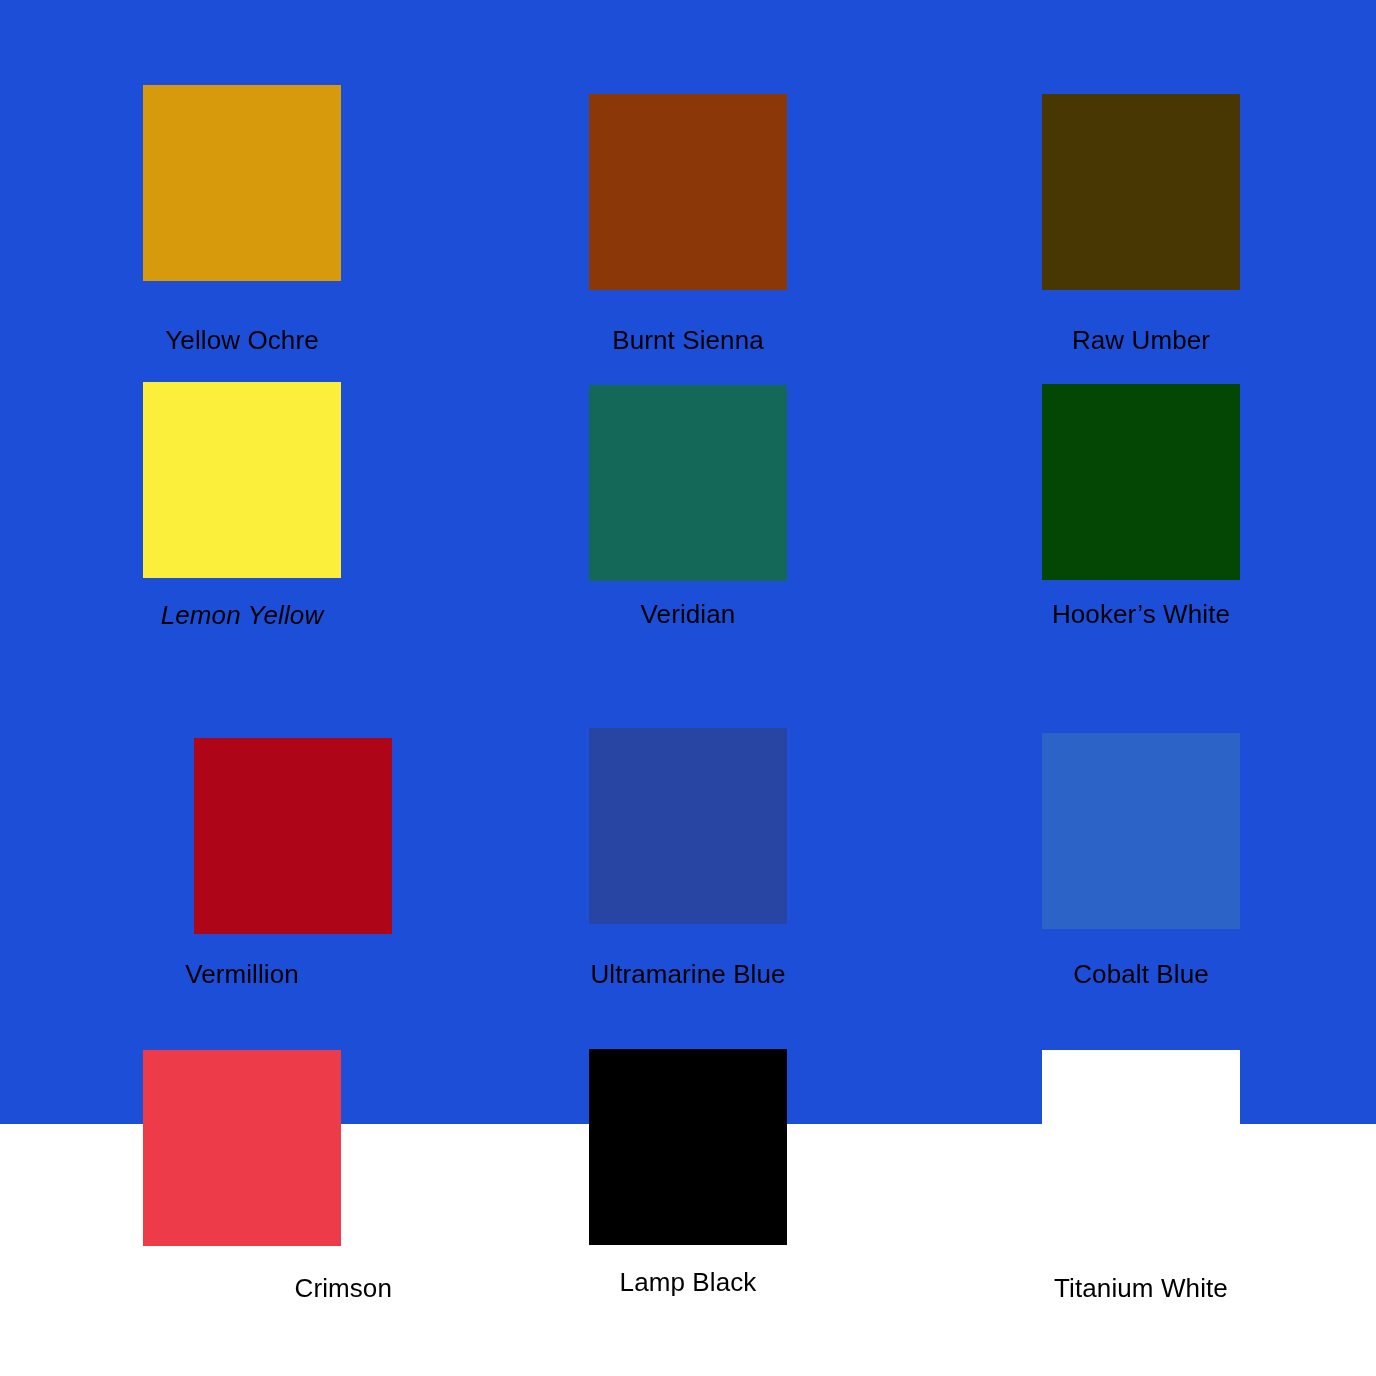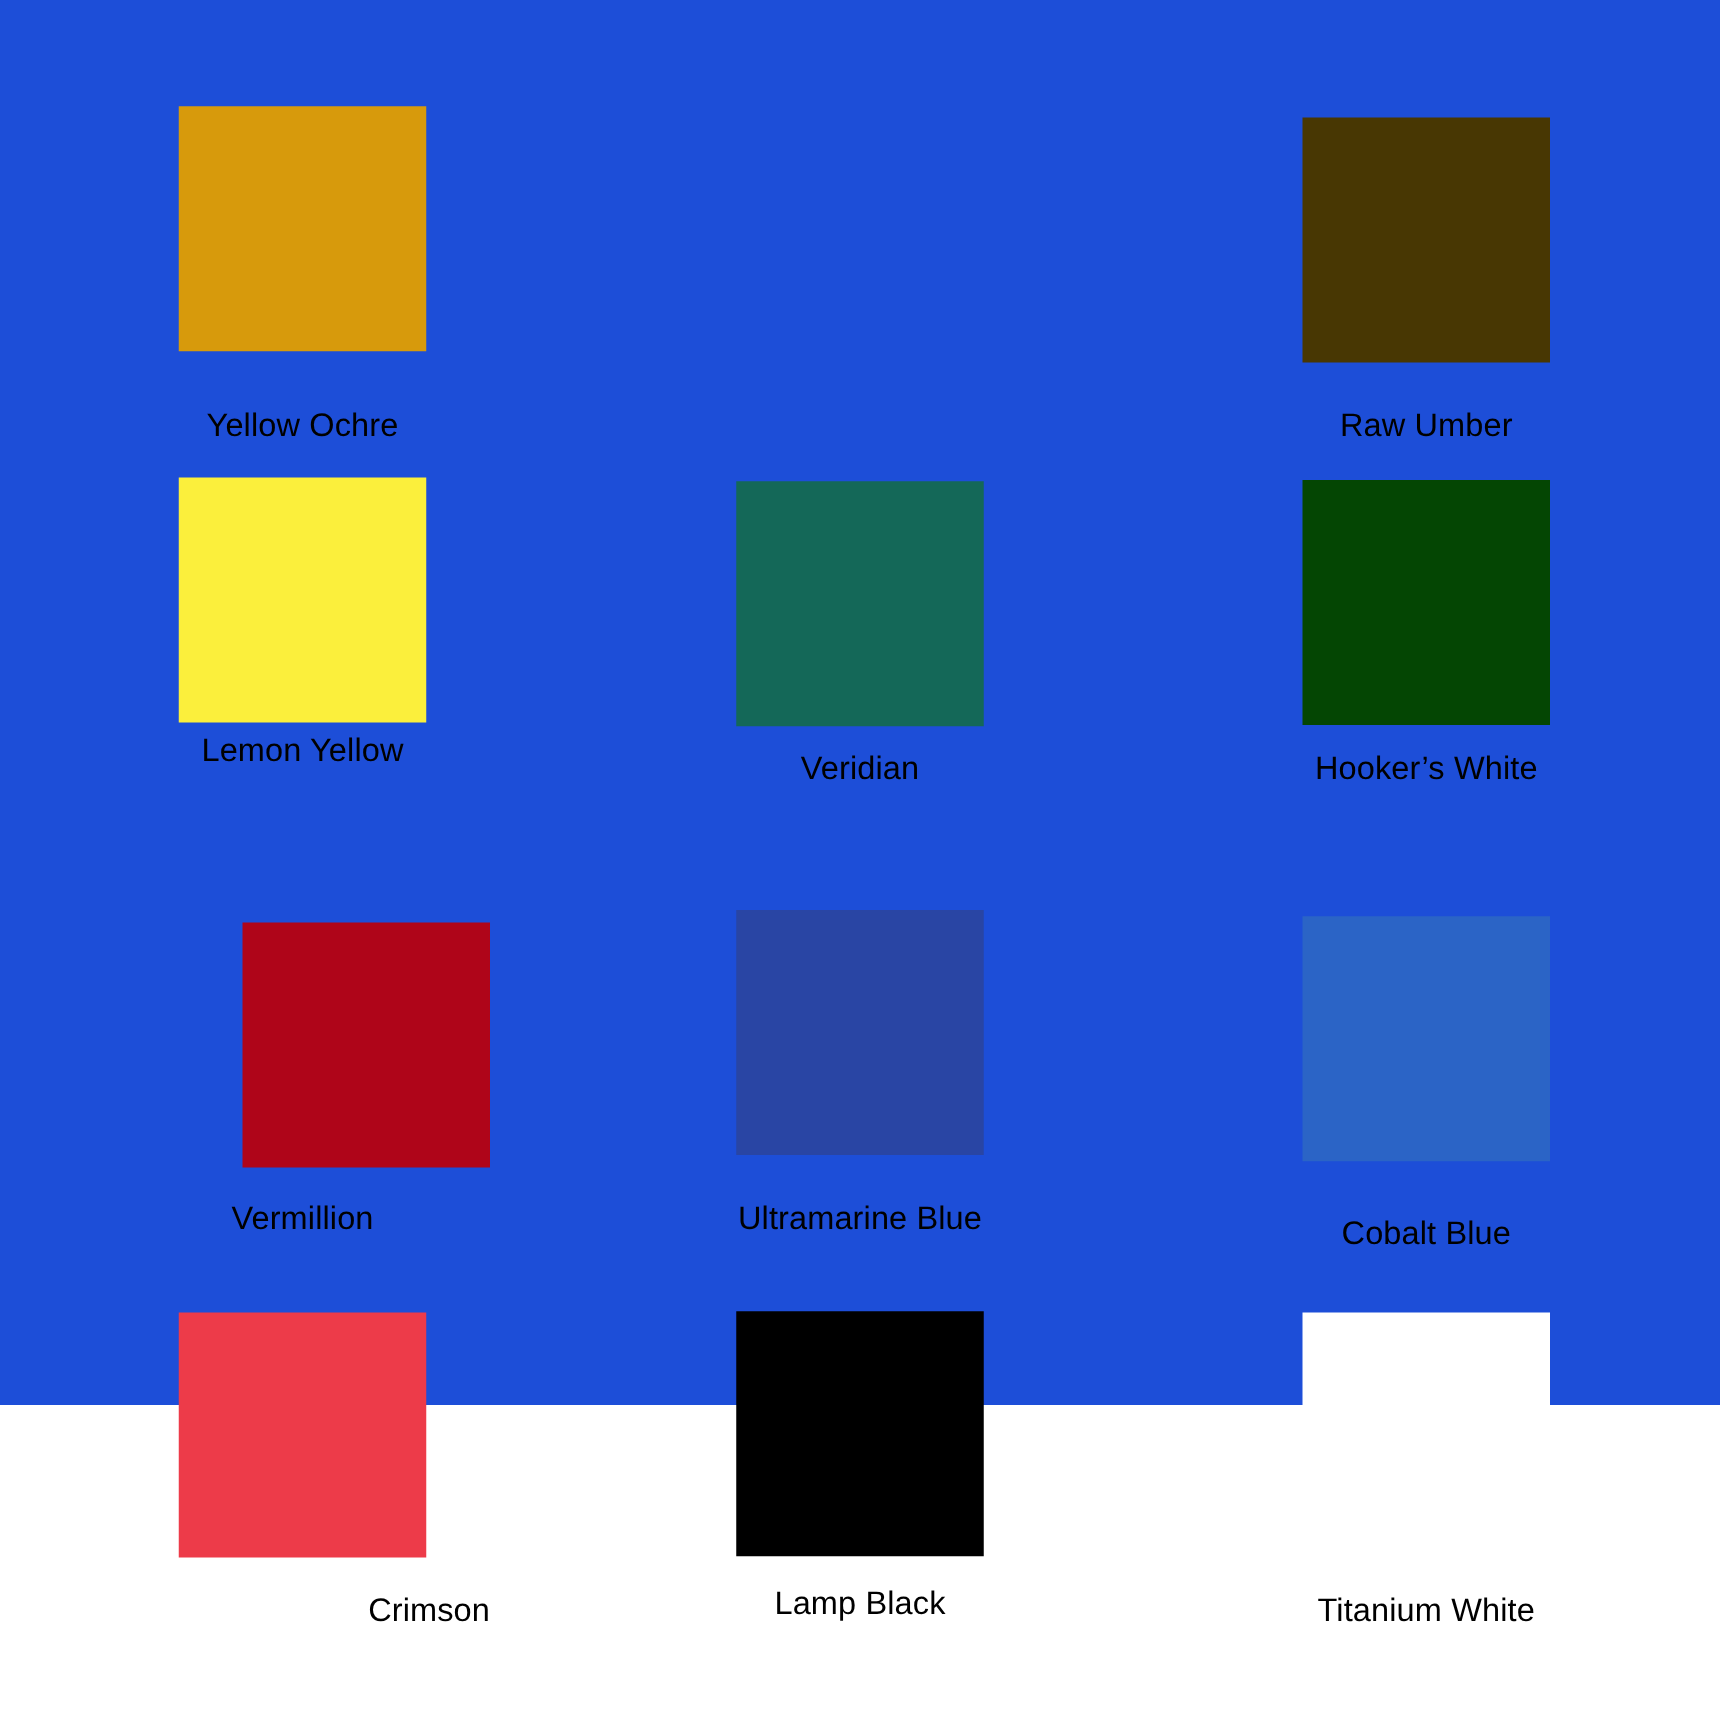--- a/index.html
+++ b/index.html
@@ -52,47 +52,51 @@
   }
 </style>
 </head>
 <body>
 
 <div id="swatch-chart">
     <div class="swatch-cell" style="left: 92px; top: 85px;">
       <div class="swatch-chip" title="Yellow Ochre" style="background: rgb(215, 154, 12);"></div>
       <span class="swatch-label" style="position: absolute; left: 0px; top: 240px;">Yellow Ochre</span>
     </div>
+    <div class="swatch-cell" style="left: 538px; top: 94px;">
+      <div class="swatch-chip" title="Burnt Sienna" style="background: rgb(140, 55, 8);"></div>
+      <span class="swatch-label" style="position: absolute; left: 0px; top: 231px;">Burnt Sienna</span>
+    </div>
     <div class="swatch-cell" style="left: 991px; top: 94px;">
       <div class="swatch-chip" title="Raw Umber" style="background: rgb(72, 55, 3);"></div>
       <span class="swatch-label" style="position: absolute; left: 0px; top: 231px;">Raw Umber</span>
     </div>
     <div class="swatch-cell" style="left: 92px; top: 382px;">
       <div class="swatch-chip" title="Lemon Yellow" style="background: rgb(251, 239, 60);"></div>
-      <span class="swatch-label" style="position: absolute; left: 0px; top: 203px;">Lemon Yellow</span>
+      <span class="swatch-label" style="position: absolute; left: 0px; top: 218px; font-style: italic;">Lemon Yellow</span>
     </div>
     <div class="swatch-cell" style="left: 538px; top: 385px;">
       <div class="swatch-chip" title="Veridian" style="background: rgb(20, 104, 88);"></div>
       <span class="swatch-label" style="position: absolute; left: 0px; top: 214px;">Veridian</span>
     </div>
     <div class="swatch-cell" style="left: 991px; top: 384px;">
       <div class="swatch-chip" title="Hooker’s Green" style="background: rgb(4, 70, 3);"></div>
       <span class="swatch-label" style="position: absolute; left: 0px; top: 215px;">Hooker’s White</span>
     </div>
     <div class="swatch-cell" style="left: 92px; top: 738px; align-items: flex-end;">
       <div class="swatch-chip" title="Vermillion" style="background: rgb(175, 5, 25);"></div>
       <span class="swatch-label" style="position: absolute; left: 0px; top: 221px;">Vermillion</span>
     </div>
     <div class="swatch-cell" style="left: 538px; top: 728px;">
       <div class="swatch-chip" title="Ultramarine Blue" style="background: rgb(41, 69, 164);"></div>
       <span class="swatch-label" style="position: absolute; left: 0px; top: 231px;">Ultramarine Blue</span>
     </div>
     <div class="swatch-cell" style="left: 991px; top: 733px;">
       <div class="swatch-chip" title="Cobalt Blue" style="background: rgb(43, 100, 198);"></div>
-      <span class="swatch-label" style="position: absolute; left: 0px; top: 238px;">Cobalt Blue</span>
+      <span class="swatch-label" style="position: absolute; left: 0px; top: 226px;">Cobalt Blue</span>
     </div>
     <div class="swatch-cell" style="left: 92px; top: 1050px;">
       <div class="swatch-chip" title="Crimson" style="background: rgb(237, 59, 73);"></div>
       <span class="swatch-label" style="position: absolute; left: 0px; top: 223px; text-align: right;">Crimson</span>
     </div>
     <div class="swatch-cell" style="left: 538px; top: 1049px;">
       <div class="swatch-chip" title="Lamp Black" style="background: rgb(0, 0, 0);"></div>
       <span class="swatch-label" style="position: absolute; left: 0px; top: 218px;">Lamp Black</span>
     </div>
     <div class="swatch-cell" style="left: 991px; top: 1050px;">

